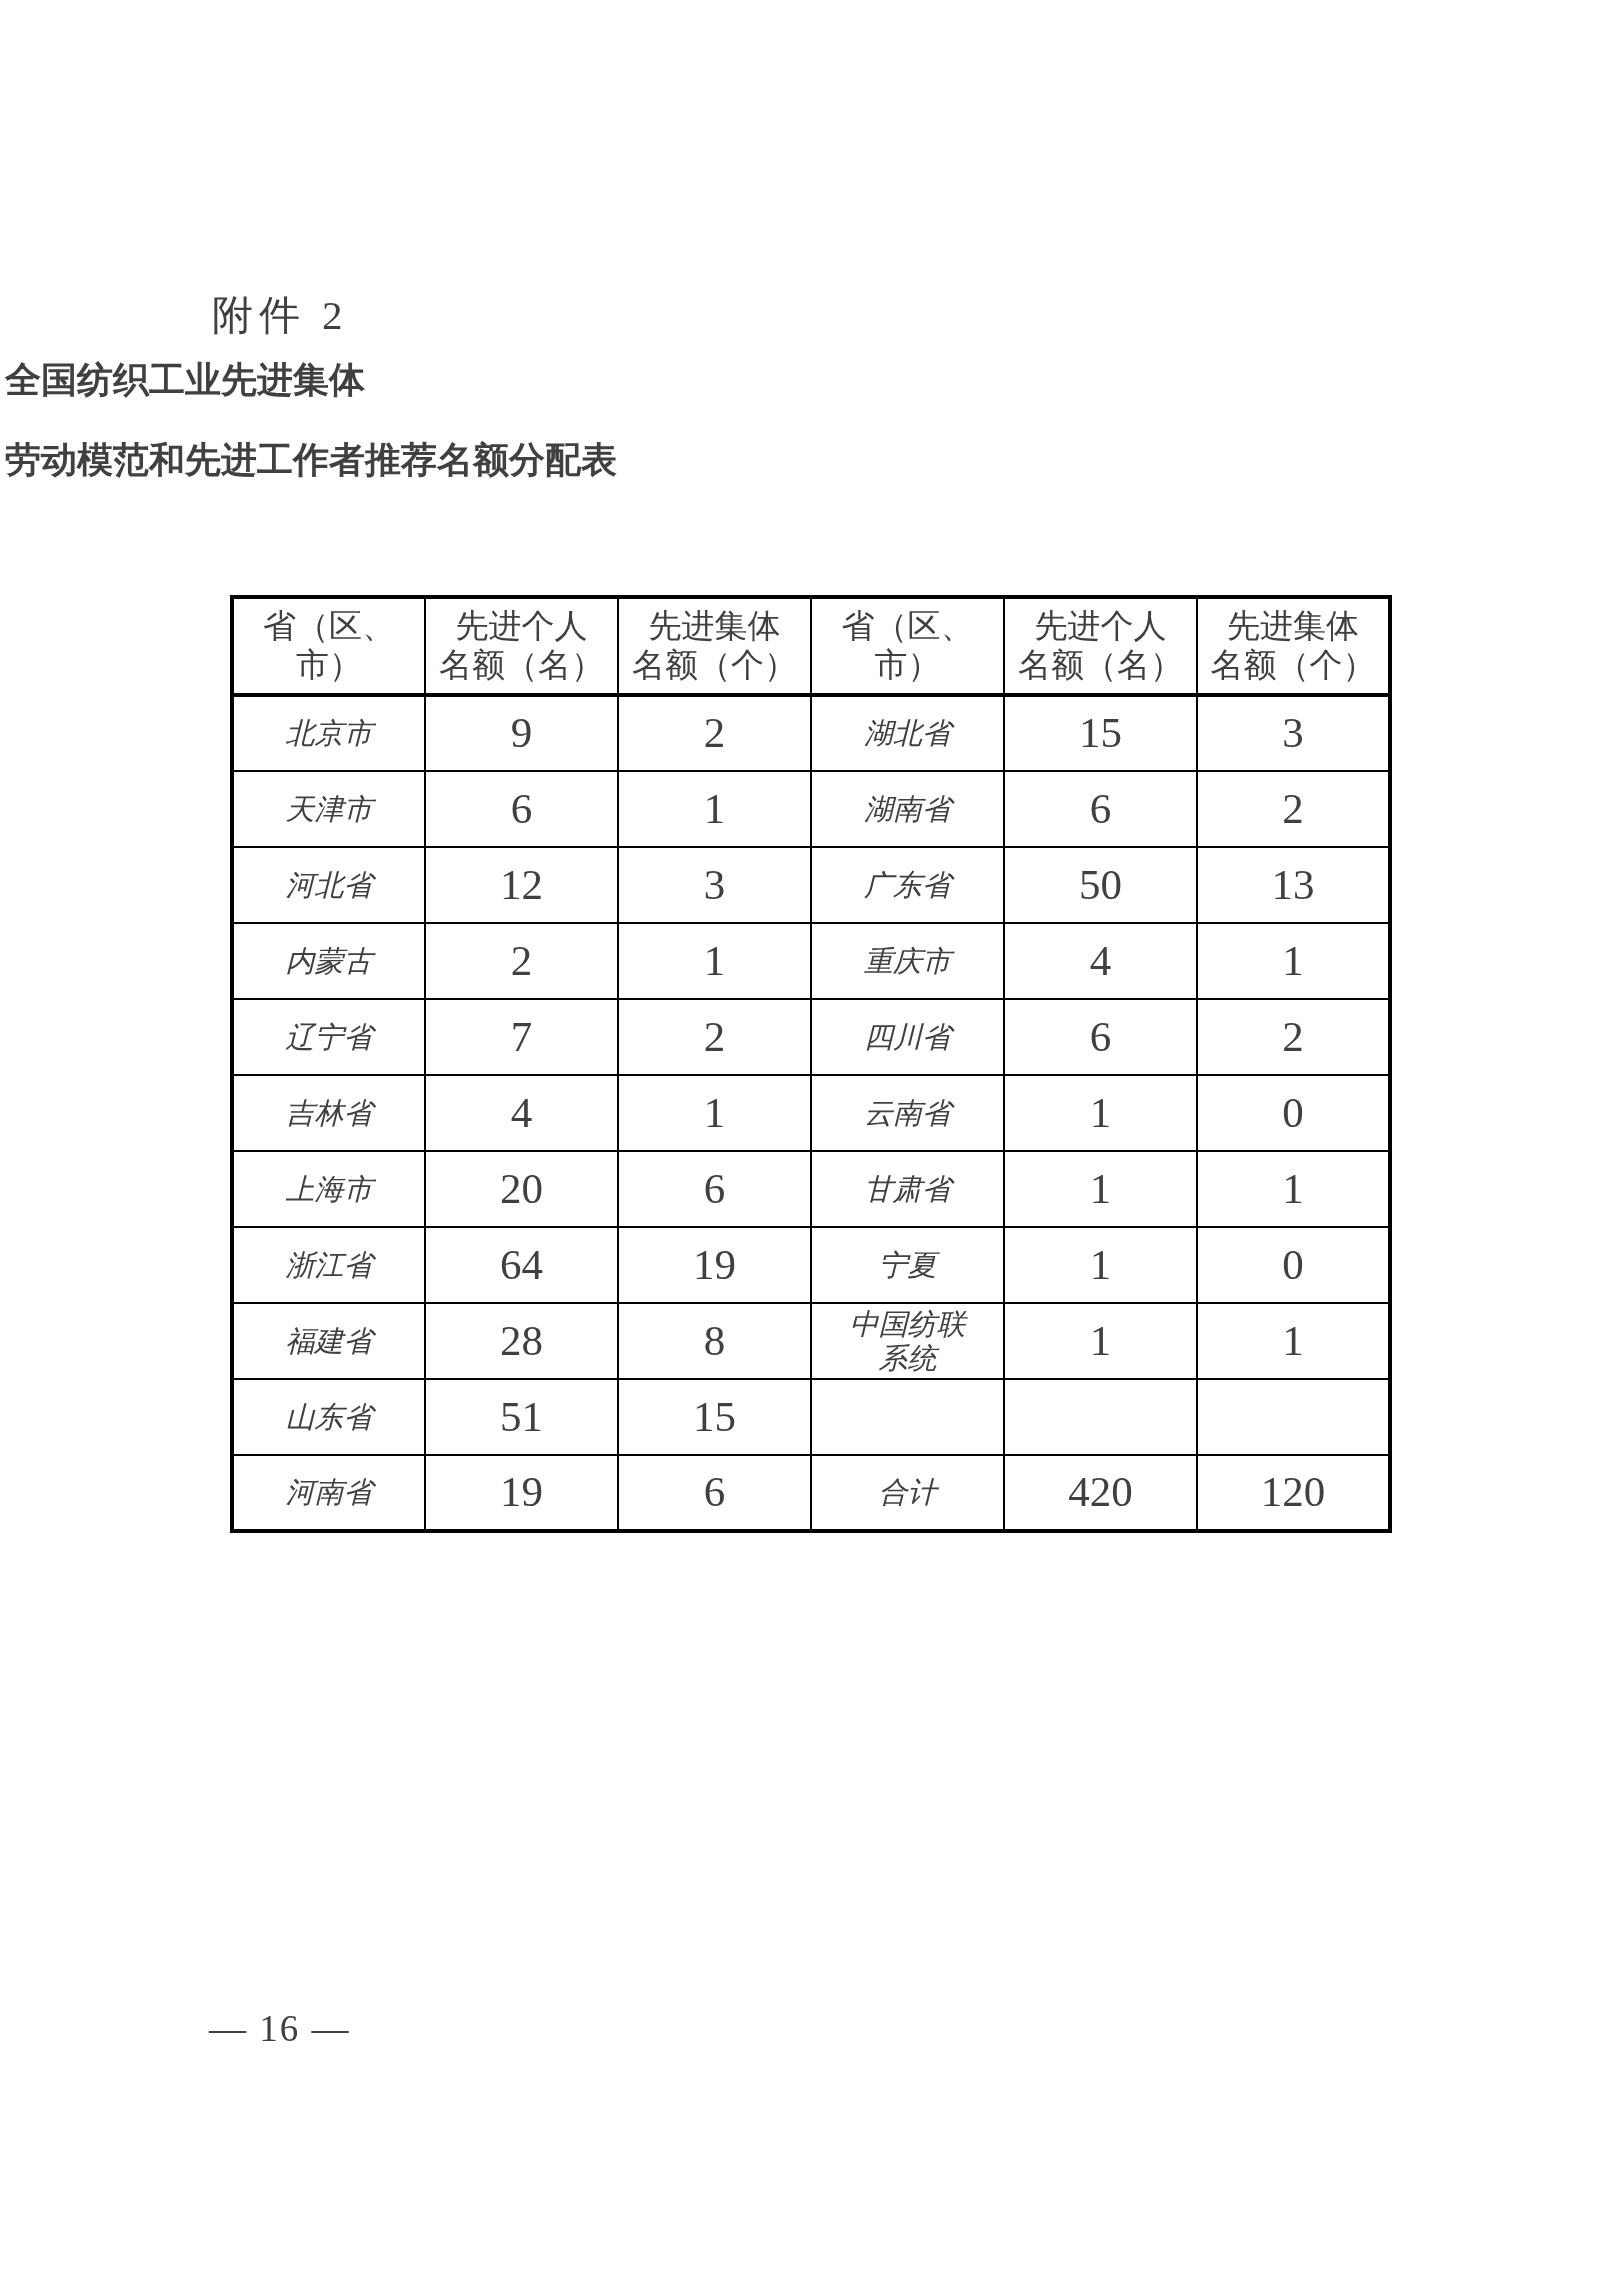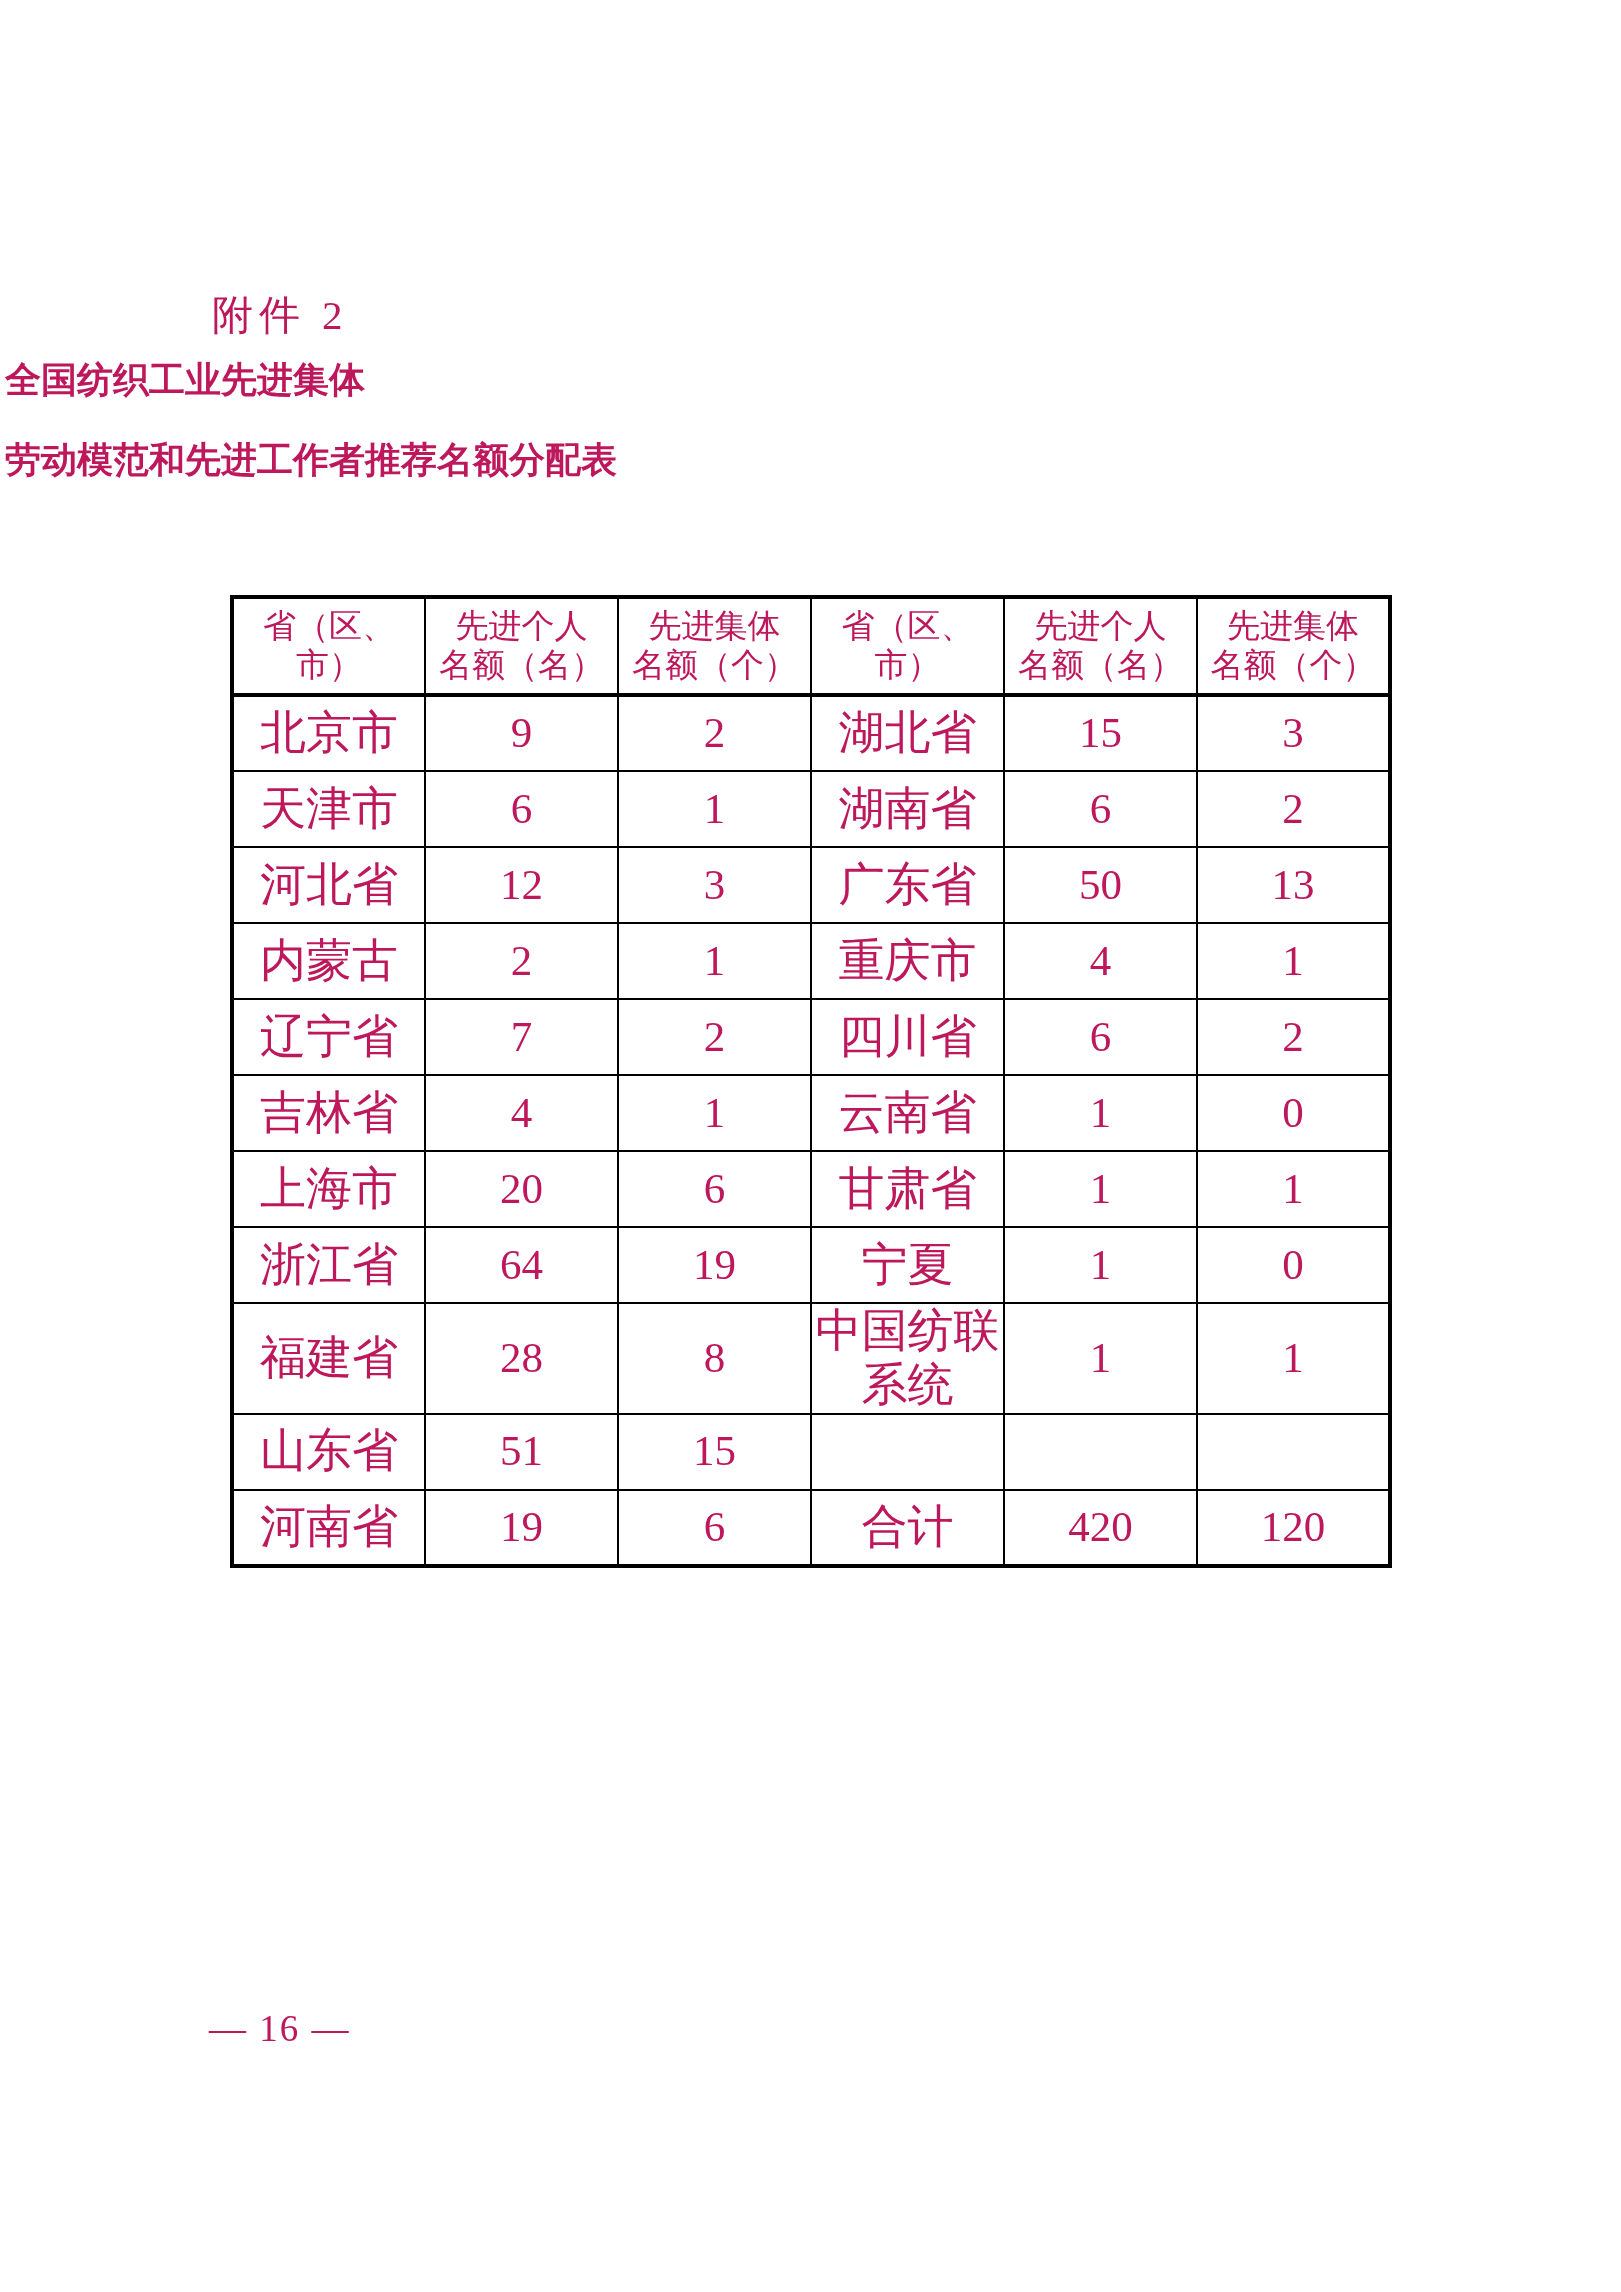--- a/index.html
+++ b/index.html
@@ -1,21 +1,21 @@
 <!DOCTYPE html>
 <html><head>
 <meta charset="utf-8">
 <style>
   html, body { margin: 0; padding: 0; background: #ffffff; }
   .page {
     position: relative;
     width: 1621px;
     height: 2293px;
     background: #ffffff;
-    color: #be185d;
+    color: #404040;
     font-family: "Liberation Serif", serif;
     overflow: hidden;
   }
   .attachment-label {
     position: absolute;
     left: 212px;
     top: 288px;
     font-size: 41px;
     letter-spacing: 5.9px;
     white-space: nowrap;
@@ -54,21 +54,21 @@
     white-space: pre-line;
     line-height: 1.18;
   }
   table.quota-table thead th {
     height: 94px;
     font-size: 33px;
     font-weight: 400;
     border-bottom: 4.9px solid #000000;
   }
   table.quota-table tbody tr { height: 76px; }
-  td.label { font-size: 46px; }
+  td.label { font-size: 29px; font-style: italic; }
   td.num   { font-size: 43px; }
   .page-number {
     position: absolute;
     left: 209px;
     top: 2007px;
     font-size: 37px;
     letter-spacing: 2px;
     white-space: nowrap;
   }
 </style>

